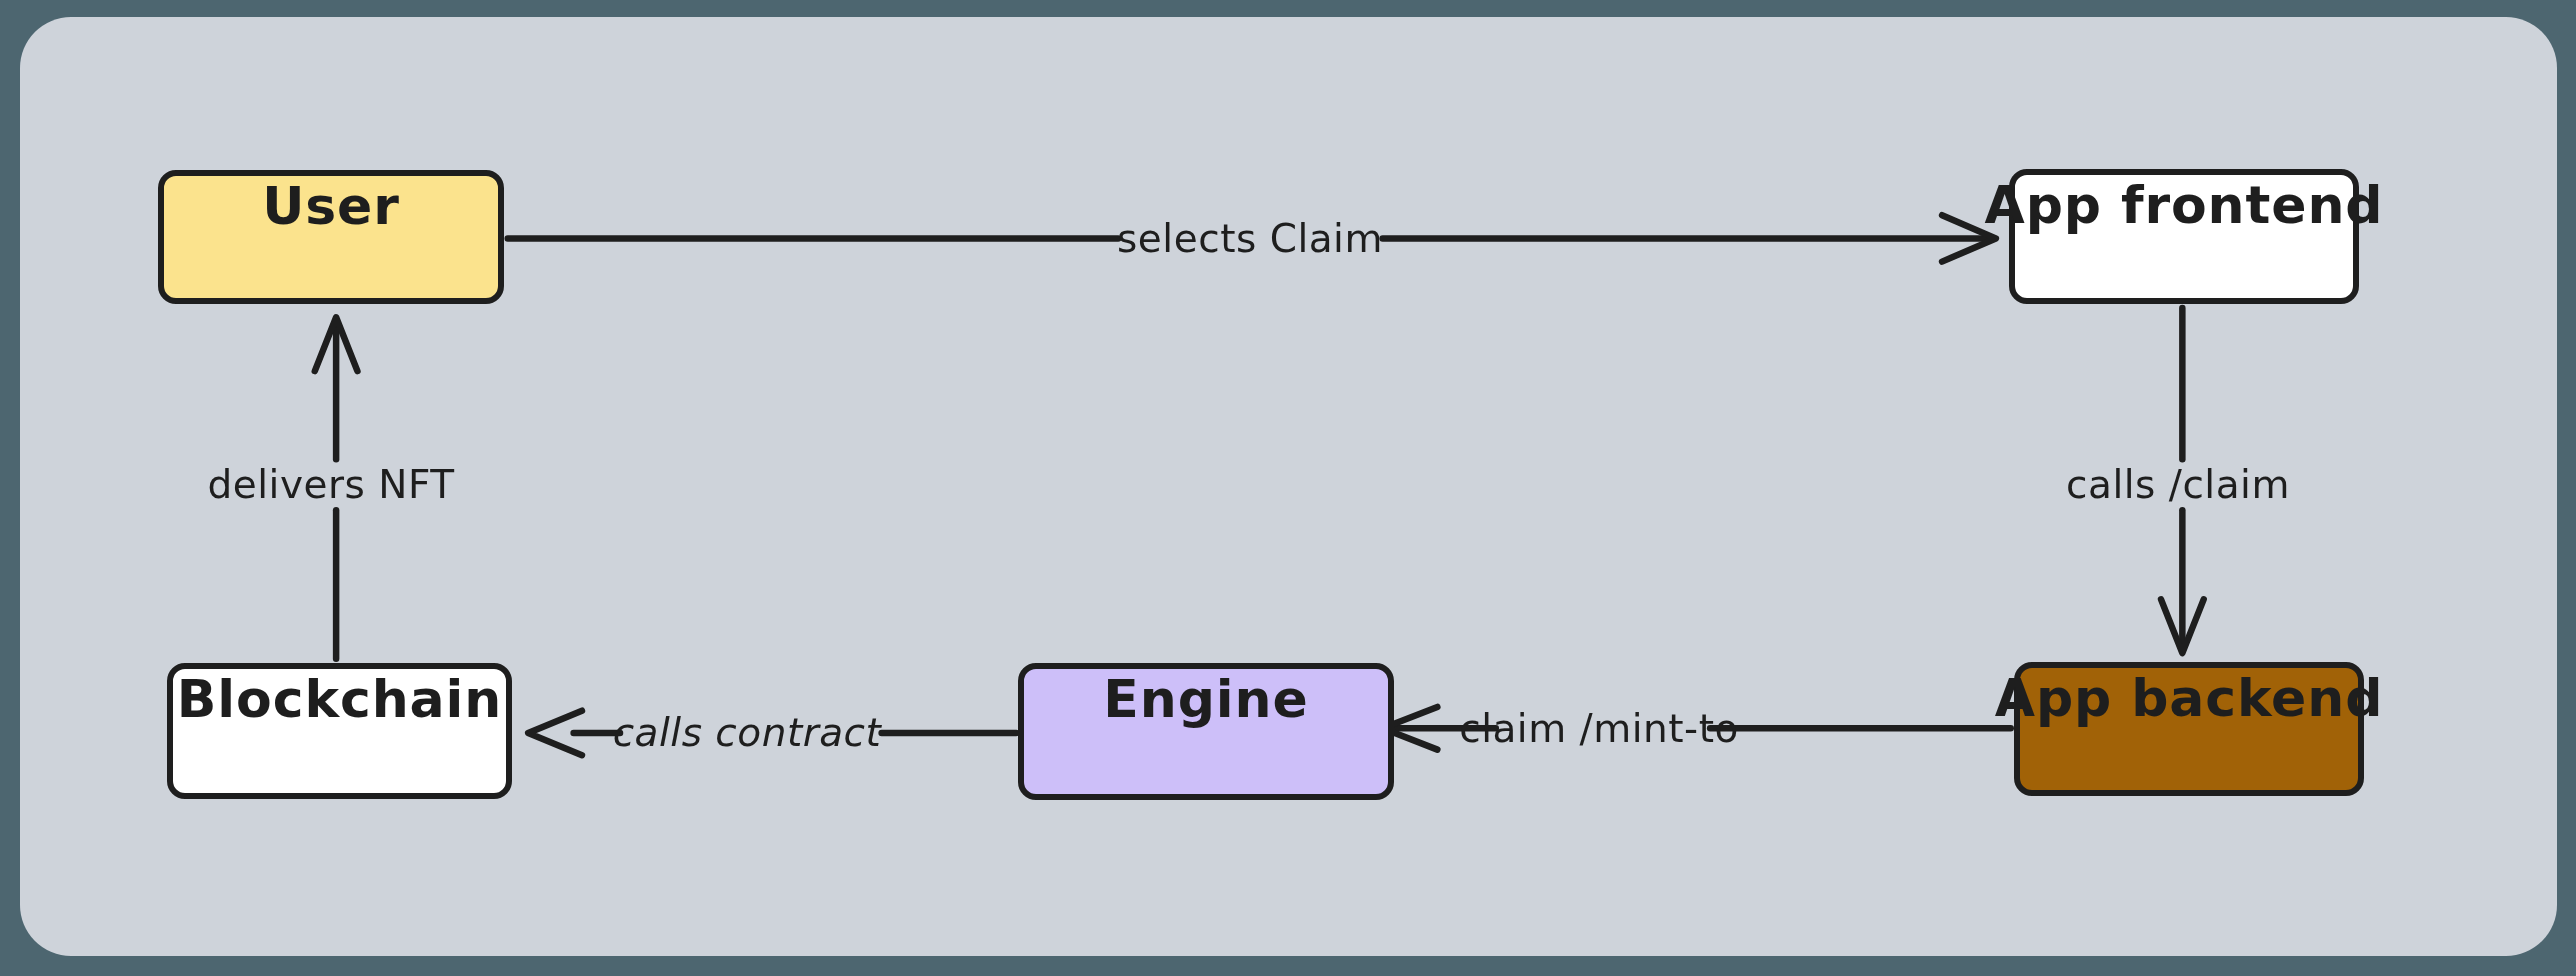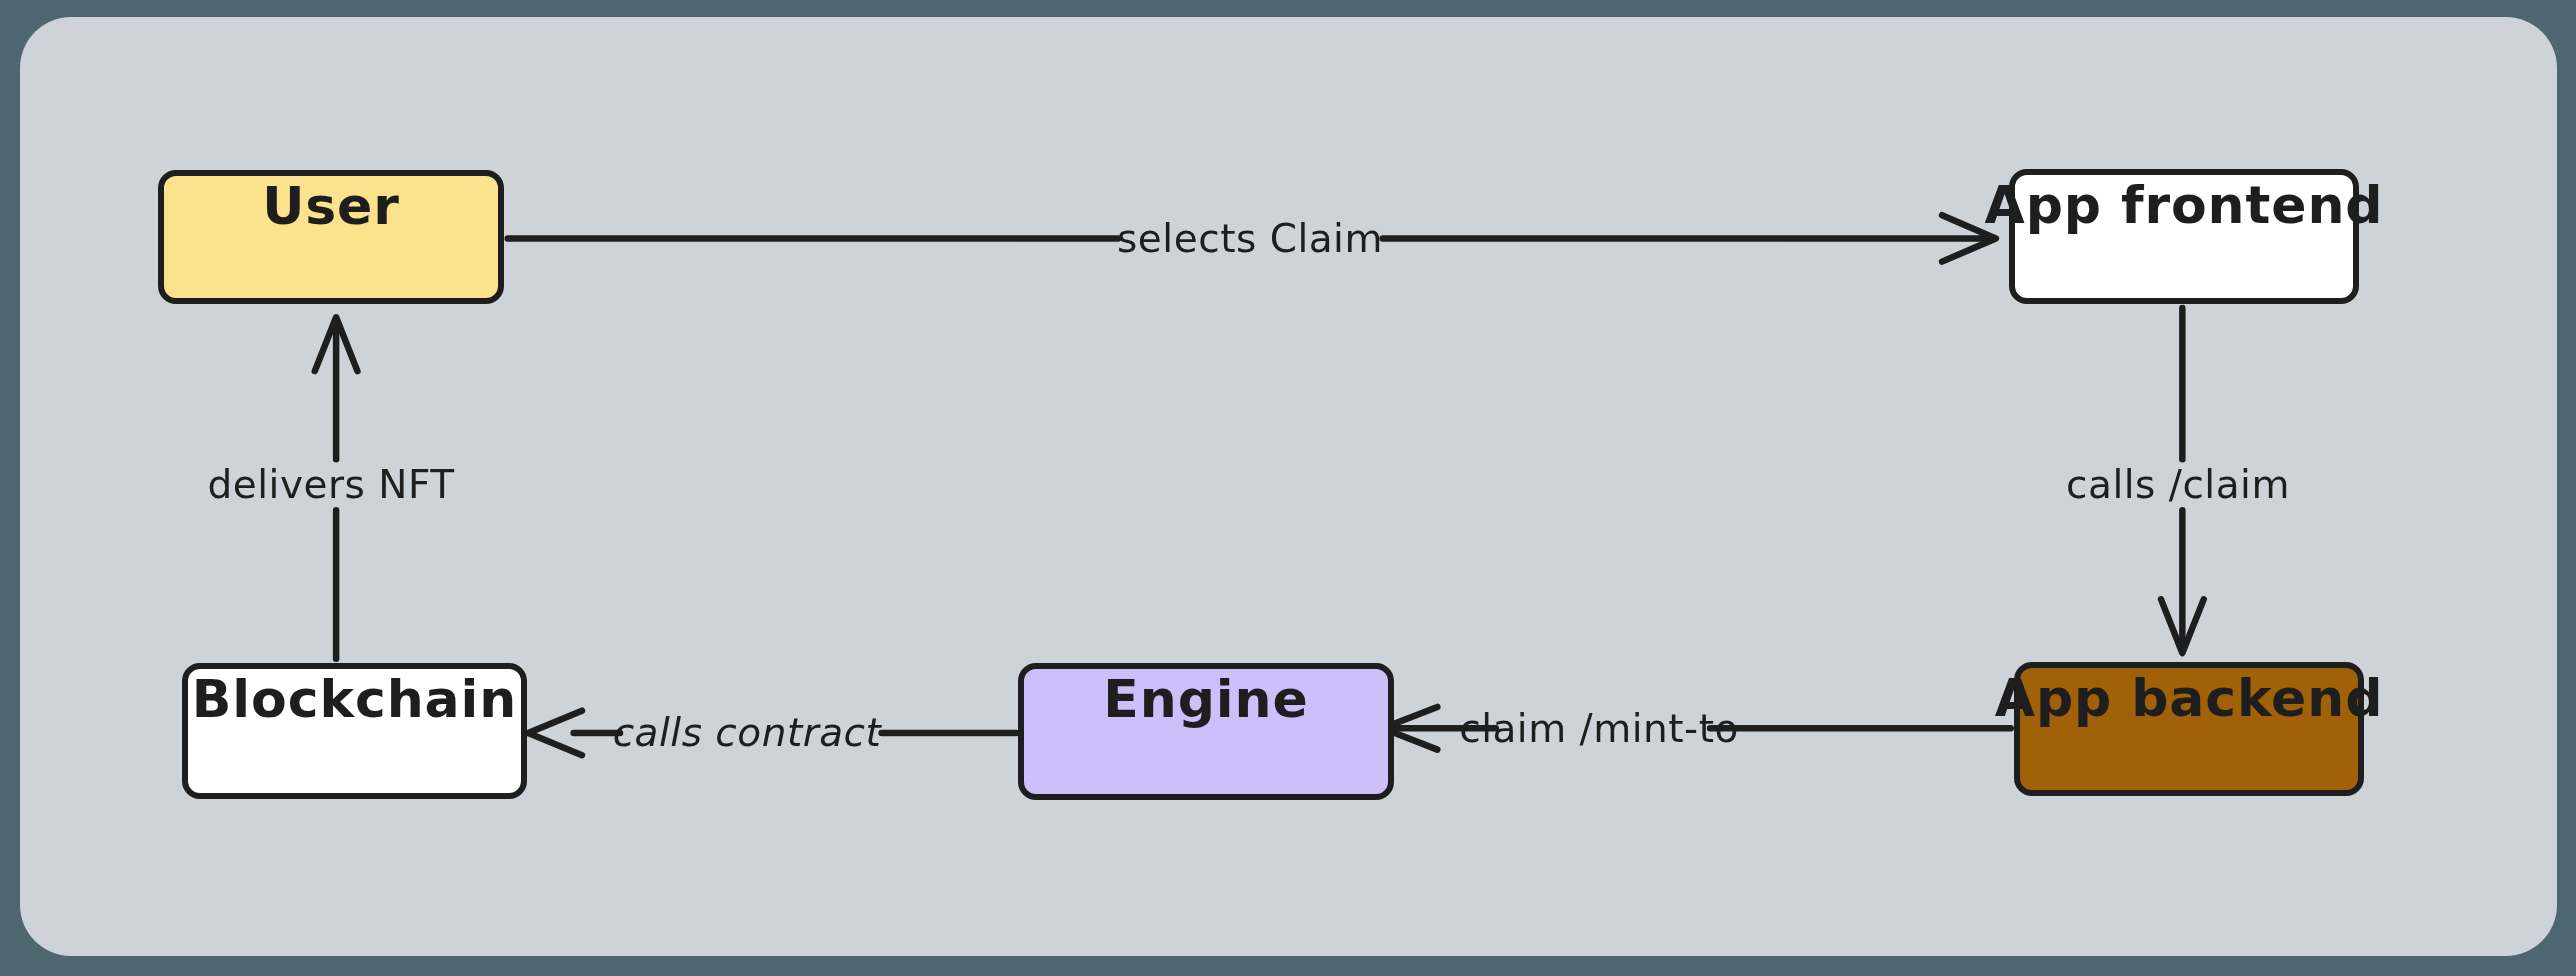--- a/index.html
+++ b/index.html
@@ -45,21 +45,21 @@
     font-size: 52px;
     font-weight: 600;
     color: #1e1e1e;
     letter-spacing: 0.9px;
     white-space: nowrap;
   }
   #node-user        { left: 158px;  top: 170px; width: 346px; height: 134px; }
   #node-frontend    { left: 2009px; top: 169px; width: 350px; height: 135px; }
   #node-backend     { left: 2014px; top: 662px; width: 350px; height: 134px; }
   #node-engine      { left: 1018px; top: 663px; width: 376px; height: 137px; }
-  #node-blockchain  { left: 182px;  top: 663px; width: 345px; height: 136px; }
+  #node-blockchain  { left: 167px;  top: 663px; width: 345px; height: 136px; }
 
   .edge-label {
     position: absolute;
     transform: translate(-50%, -50%);
     font-size: 39px;
     color: #1e1e1e;
     white-space: nowrap;
     letter-spacing: 0.5px;
   }
   #edge-label-0 { left: 1250px; top: 238px; }

